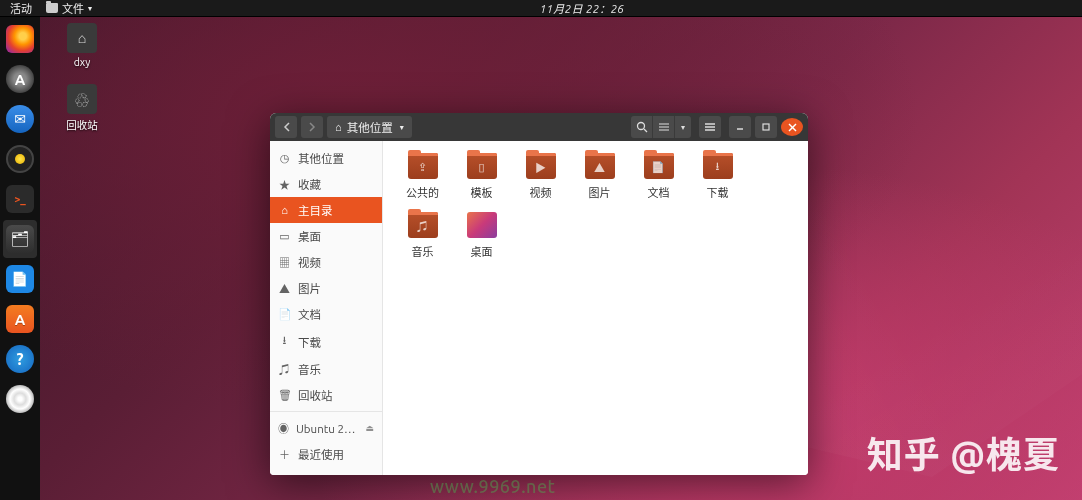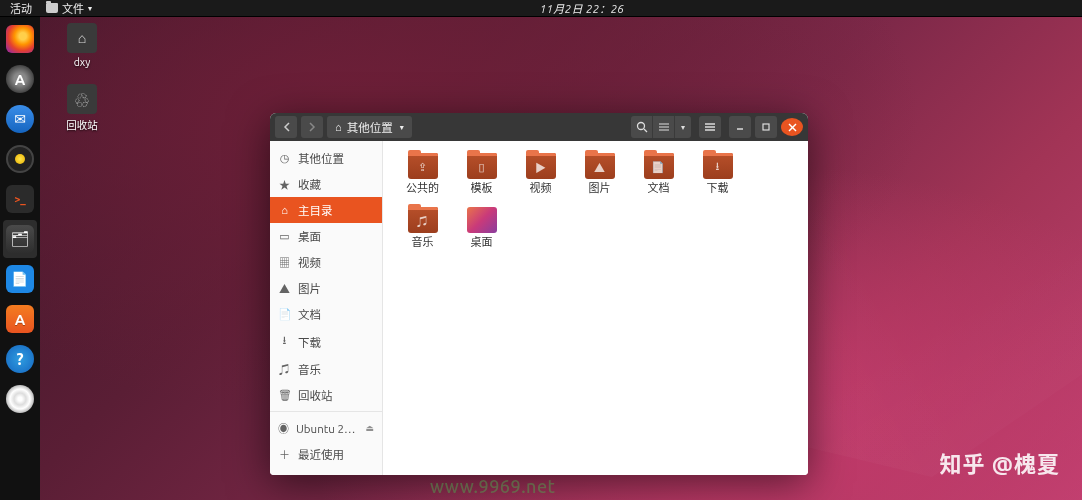--- a/index.html
+++ b/index.html
@@ -80,25 +80,25 @@
 .side-item .eject { margin-left:auto; font-size:9px; opacity:0.6; }
 .side-item .slabel { white-space:nowrap; overflow:hidden; text-overflow:ellipsis; max-width:70px; }
 
 .content { flex:1; background:#fff; padding:6px 12px; display:flex; flex-wrap:wrap; align-content:flex-start; gap:4px 4px; }
 .folder-item { width:55px; display:flex; flex-direction:column; align-items:center; cursor:pointer; padding:2px; }
 .folder-icon { width:30px; height:26px; background:linear-gradient(#b8502a, #9c3e1d); border-radius:2px 2px 3px 3px; position:relative; margin-top:4px; display:flex; align-items:center; justify-content:center; color:rgba(255,255,255,0.75); font-size:11px; }
 .folder-icon::before { content:""; position:absolute; top:-3px; left:0; width:13px; height:4px; background:#e9744a; border-radius:2px 2px 0 0; }
 .folder-icon::after { content:""; position:absolute; top:0; left:0; right:0; height:3px; background:#e9744a; border-radius:2px 2px 0 0; }
 .folder-icon .fglyph { position:relative; z-index:1; margin-top:2px; }
 .folder-desktop { width:30px; height:26px; margin-top:4px; background:linear-gradient(135deg,#e9744a,#c93a7a,#8a3d9e); border-radius:3px; }
-.folder-label { font-size:11px; color:#333; }
+.folder-label { font-size:11px; color:#333; margin-top:5px; }
 
 
 .watermark1 { position:absolute; bottom:4px; left:430px; color:rgba(76,175,80,0.45); font-size:18px; letter-spacing:0.5px; z-index:100; font-weight:500; }
-.watermark2 { position:absolute; bottom:22px; right:22px; color:rgba(255,255,255,0.88); font-size:22px; font-weight:600; z-index:3; letter-spacing:1px; }
+.watermark2 { position:absolute; bottom:22px; right:22px; color:rgba(255,255,255,0.88); font-size:36px; font-weight:600; z-index:3; letter-spacing:1px; }
 
 svg { display:block; }
 </style>
 </head>
 <body>
 
 <div class="topbar">
   <span class="activities">活动</span>
   <span class="app-menu">
     <span class="folder-icon-small"></span>

